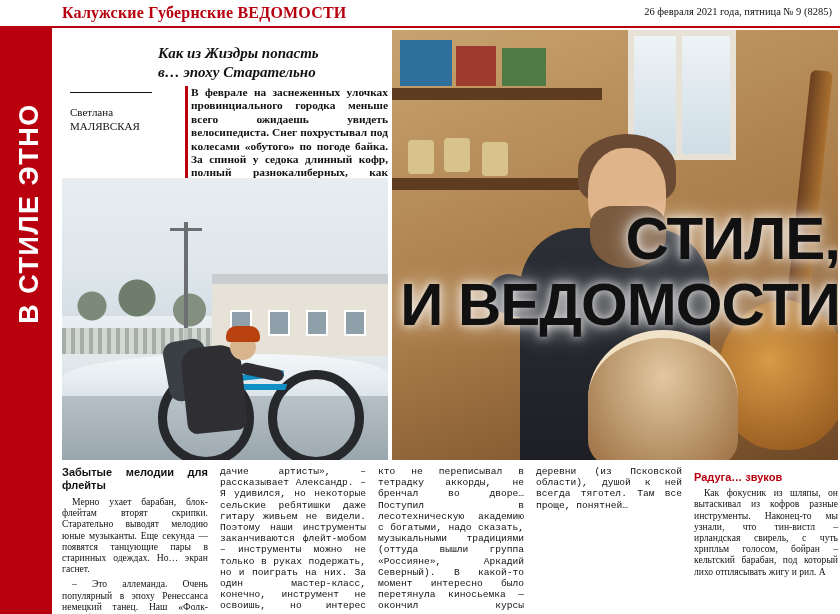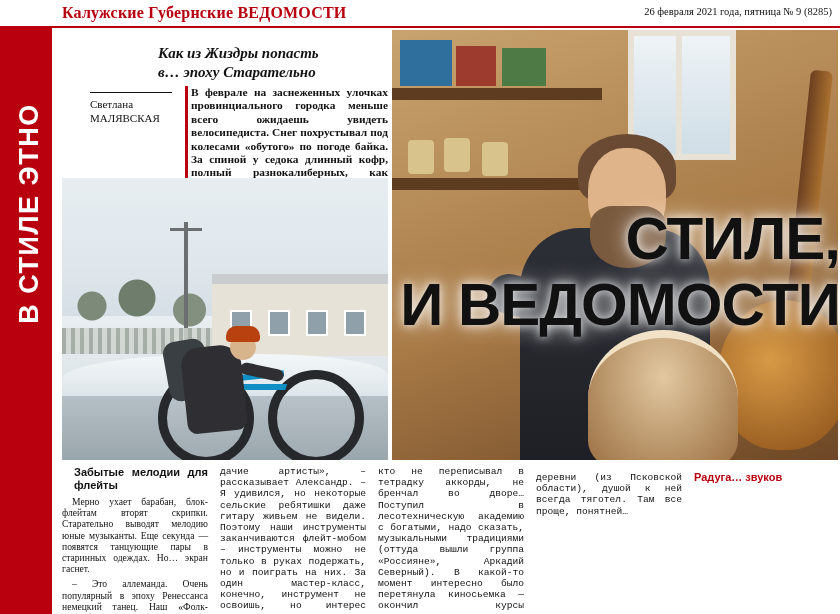--- a/index.html
+++ b/index.html
@@ -97,22 +97,21 @@
   .byline {
     position: absolute;
     left: 70px;
     top: 92px;
     width: 82px;
     font-family: "Liberation Serif", serif;
     font-size: 11px;
     line-height: 14px;
     color: #111;
     border-top: 1px solid #111;
-    padding-top: 4px;
-    margin-left: 20px;
+    padding-top: 12px;
   }
   .lead {
     position: absolute;
     left: 191px;
     top: 86px;
     width: 197px;
     font-family: "Liberation Serif", serif;
     font-weight: bold;
     font-size: 11.4px;
     line-height: 13.4px;
@@ -298,38 +297,38 @@
     top: 466px;
     width: 776px;
     height: 148px;
   }
   .subhead {
     font-family: "Liberation Sans", sans-serif;
     font-weight: bold;
     font-size: 11px;
     line-height: 13px;
     color: #111;
-    margin: 0 0 4px 12px;
+    margin: 0 0 4px 0;
   }
   .col {
     position: absolute;
     top: 0;
     width: 146px;
     font-family: "Liberation Serif", serif;
     font-size: 9.6px;
     line-height: 11.2px;
     text-align: justify;
     color: #111;
   }
   .col p { margin: 0 0 4px 0; text-indent: 10px; }
   .col p.noind { text-indent: 0; font-family: Liberation Mono, monospace; }
   .c1 { left: 0; }
   .c2 { left: 158px; }
   .c3 { left: 316px; }
-  .c4 { left: 474px; margin-top: 6px; }
+  .c4 { left: 474px; }
   .c5 { left: 632px; width: 144px; }
   .subhead-red {
     font-family: "Liberation Sans", sans-serif;
     font-weight: bold;
     font-size: 11px;
     color: #b8000f;
     margin: 6px 0 4px 0;
   }
 </style>
 </head>
@@ -422,15 +421,16 @@
   <div class="col c3">
     <p class="noind">кто не переписывал в тетрадку аккорды, не бренчал во дворе… Поступил в лесотехническую академию с богатыми, надо сказать, музыкальными традициями (оттуда вышли группа «Россияне», Аркадий Северный). В какой-то момент интересно было перетянула киносьемка — окончил курсы телеоператоров при Ленинградском институте кино и телевидения. Но музыка звала нежным голосом блокфлейты</p>
   </div>
 
   <div class="col c4">
     <p class="noind">деревни (из Псковской области), душой к ней всегда тяготел. Там все проще, понятней…</p>
   </div>
 
   <div class="col c5">
     <div class="subhead-red">Радуга… звуков</div>
+    <p>Как фокусник из шляпы, он вытаскивал из кофров разные инструменты. Наконец-то мы узнали, что тин-вистл – ирландская свирель, с чуть хрипльм голосом, бойран – кельтский барабан, под который лихо отплясывать жигу и рил. А</p>
   </div>
 
 </div>
 
 </body></html>

